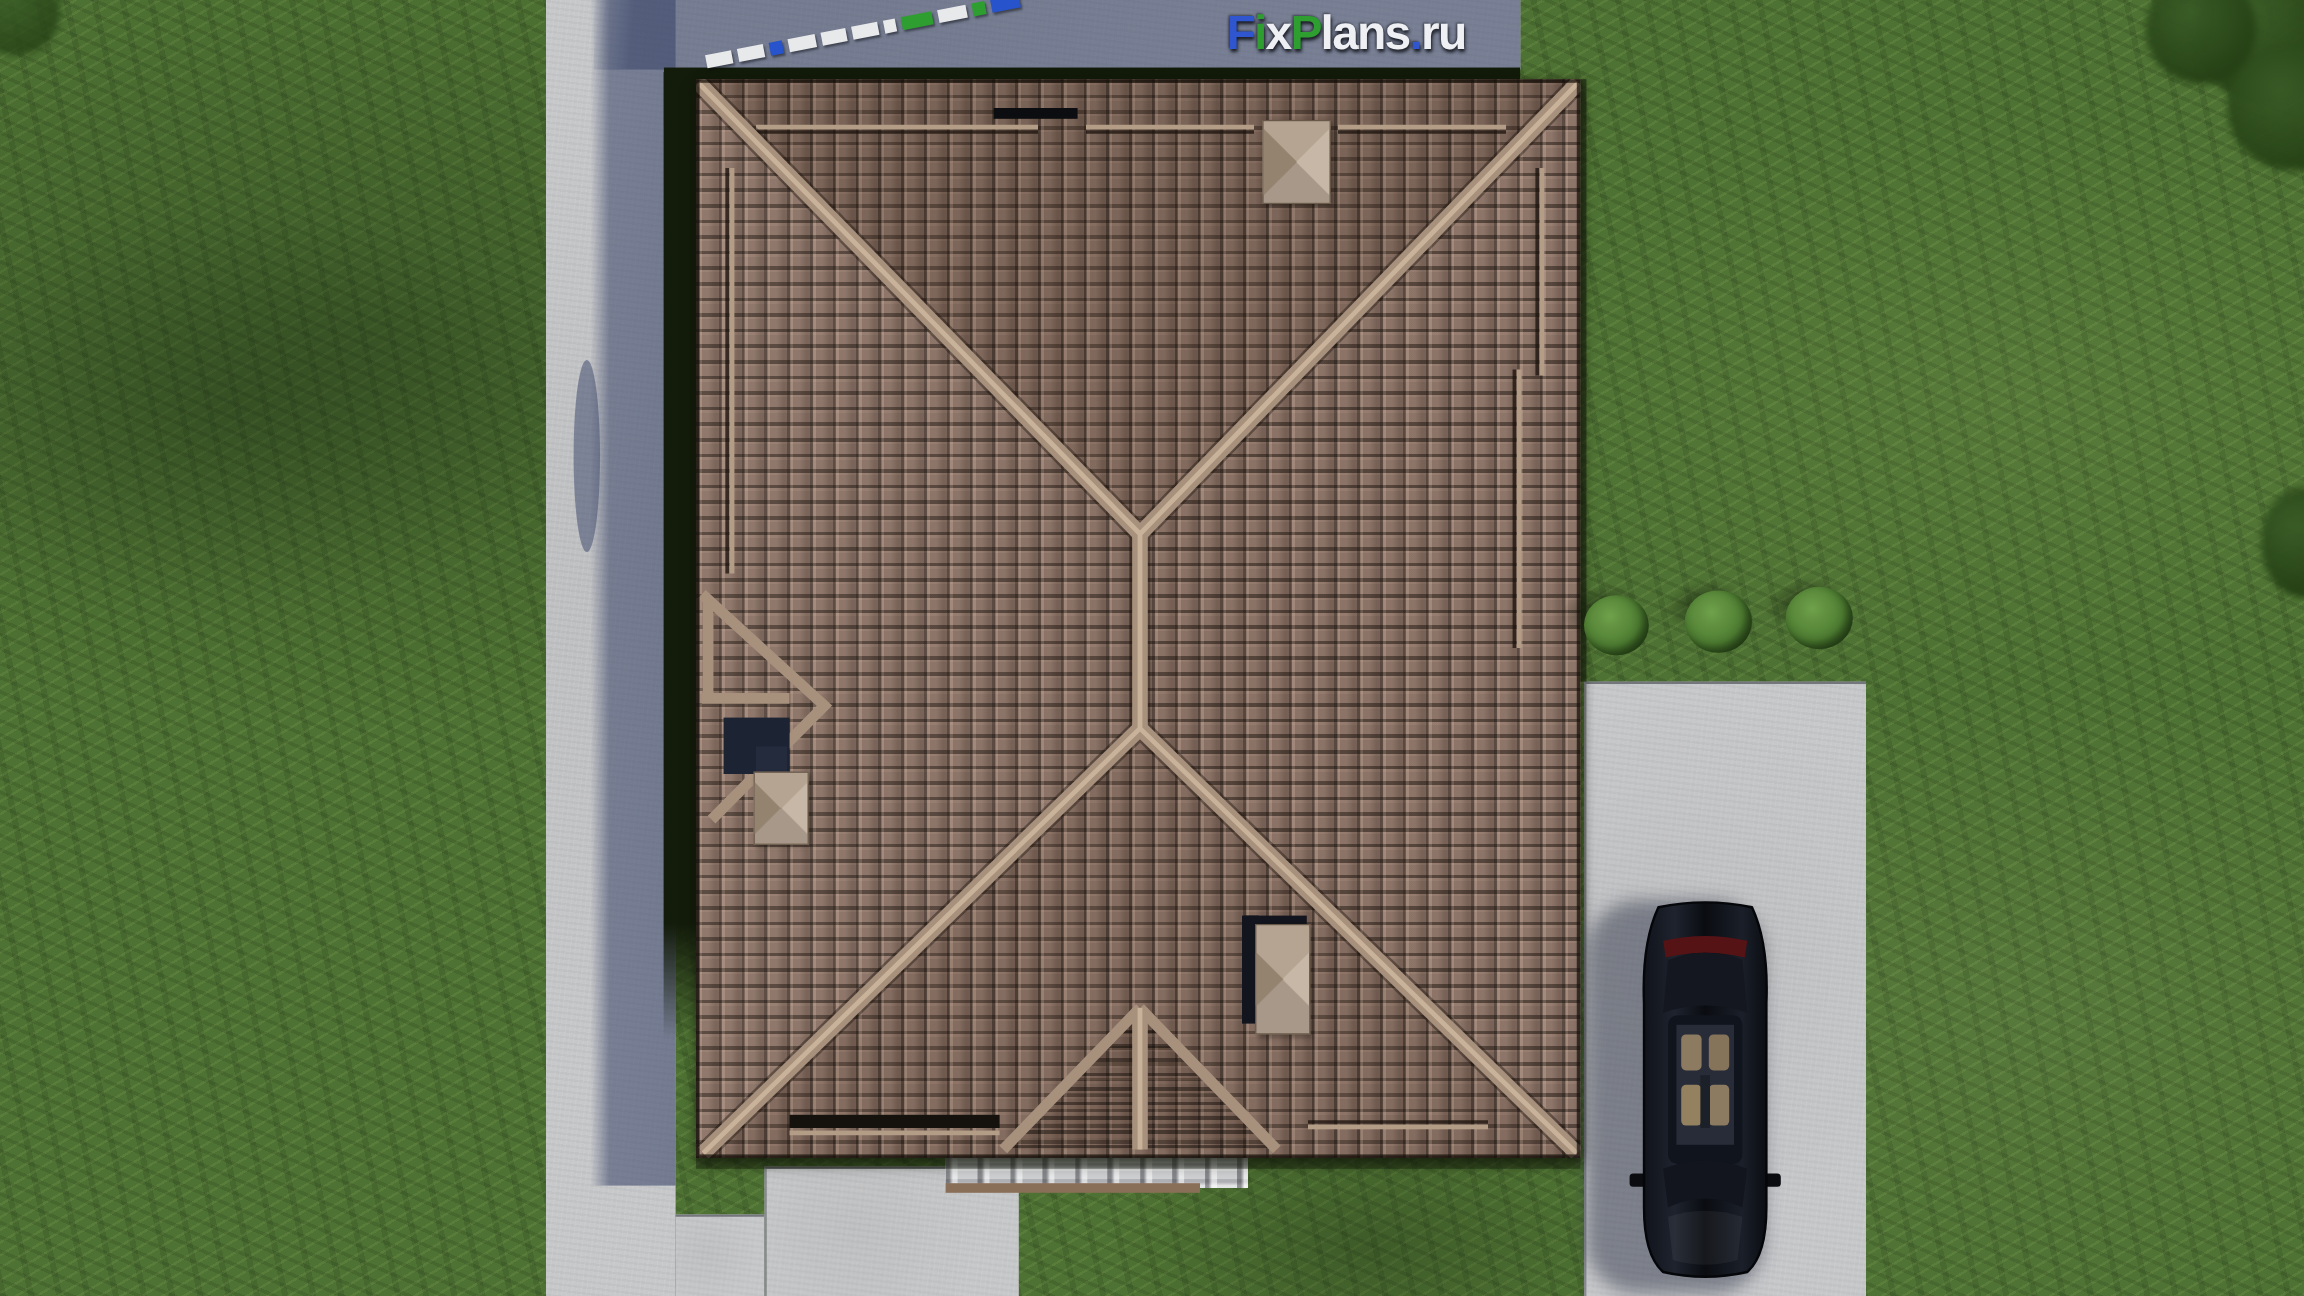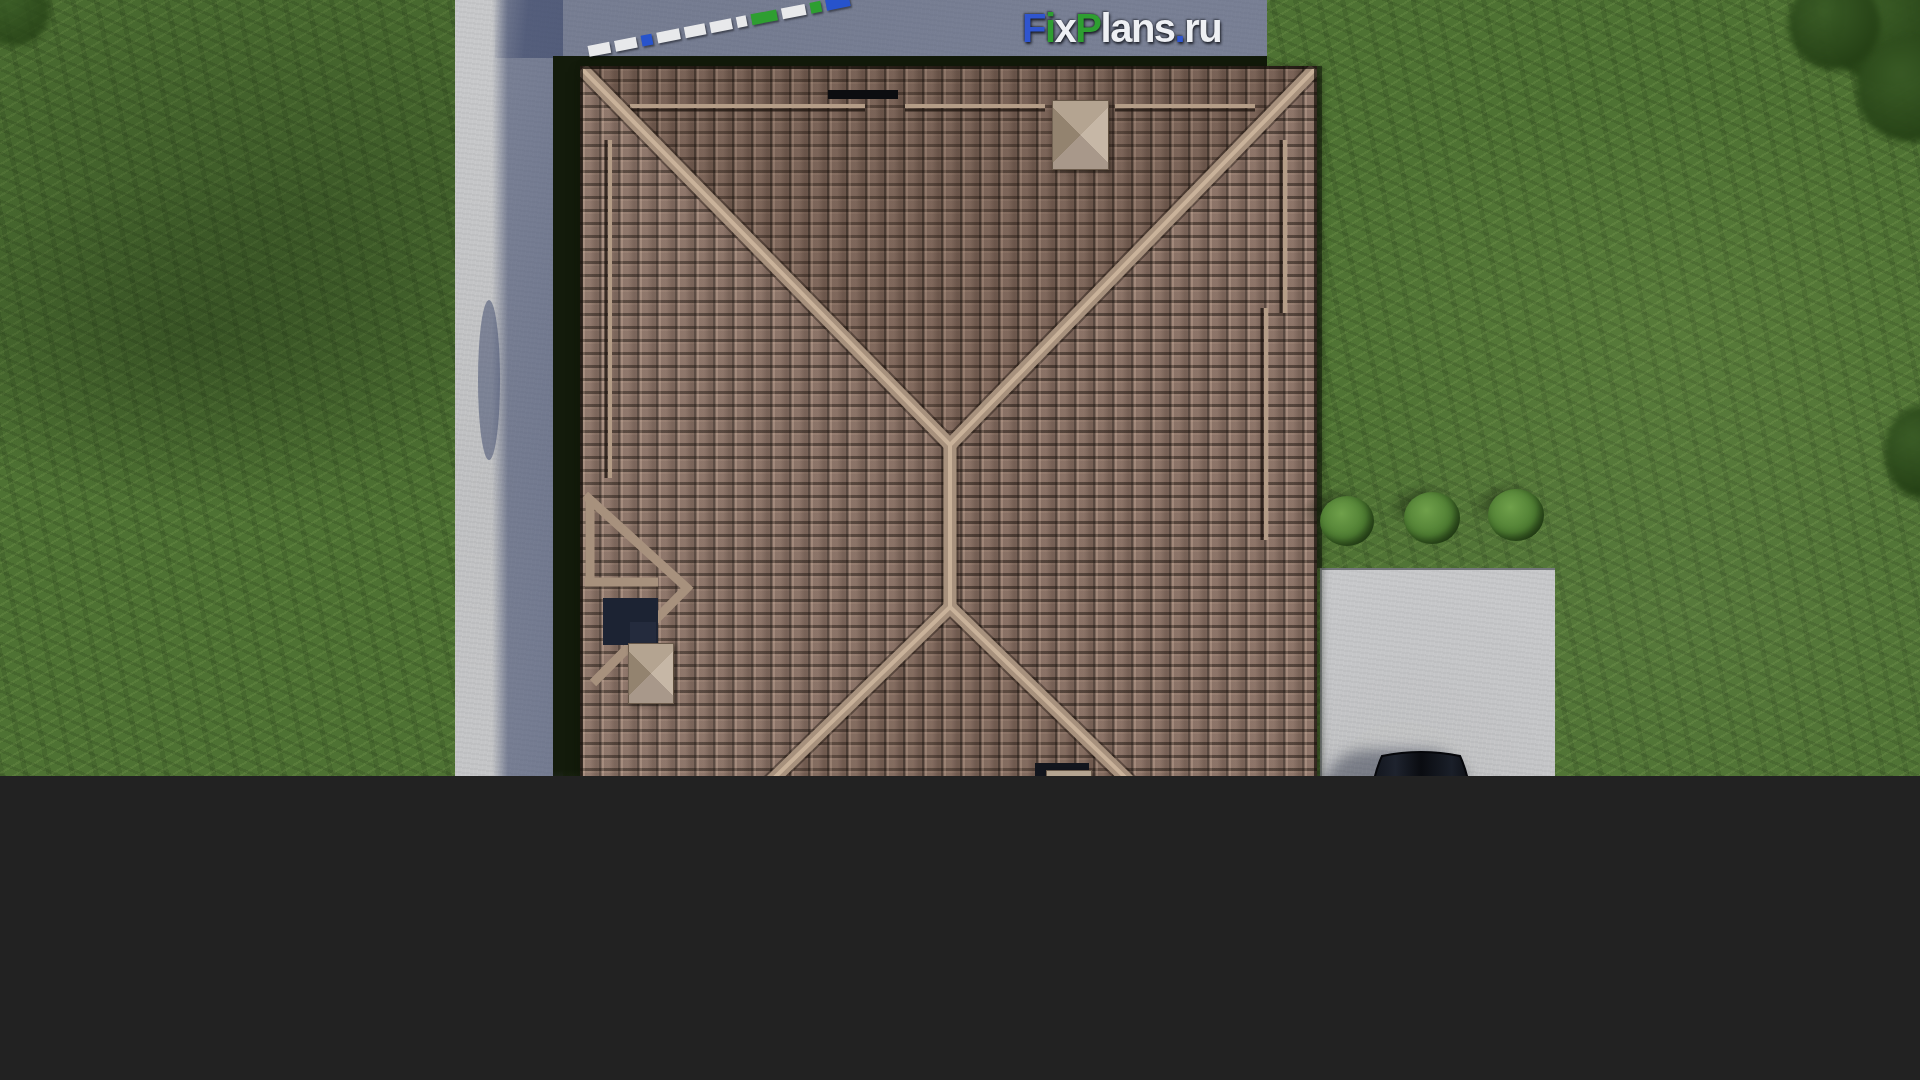--- a/index.html
+++ b/index.html
@@ -1,16 +1,16 @@
 <!DOCTYPE html>
 <html style="--grass: #4e7233; --grass-shadow: #2c4a1e; --roof-tile: #8d7468; --roof-tile-dark: #241d18; --roof-ridge: #a7917d; --chimney-cap: #b3a494; --concrete: #c7c8ca; --gravel: #cfd0d2; --shadow-blue: #3c4468; --wall-dark: #131b0b; --bush: #4e7d32; --car: #0c0f15; --logo-blue: #2753cc; --logo-green: #2e9e31; --logo-white: #eef0f4;"><head>
 <meta charset="utf-8">
 <style>
   html,body{margin:0;padding:0;background:#222;}
-  .scene{position:relative;width:1920px;height:776px;overflow:hidden;
+  .scene{position:relative;width:1920px;height:1080px;overflow:hidden;
          font-family:"Liberation Sans",sans-serif;}
   .abs{position:absolute;}
 
   
   .lawn{inset:0;background-color:var(--grass,#4e7233);
     background-image:
       radial-gradient(ellipse 900px 520px at 16% 26%, rgba(20,32,14,.30), transparent 62%),
       radial-gradient(ellipse 420px 240px at 190px 340px, rgba(24,38,16,.28), transparent 70%),
       radial-gradient(ellipse 300px 160px at 1140px 1040px, rgba(22,36,14,.30), transparent 70%),
       radial-gradient(ellipse 620px 340px at 1680px 330px, rgba(215,235,150,.07), transparent 70%),

